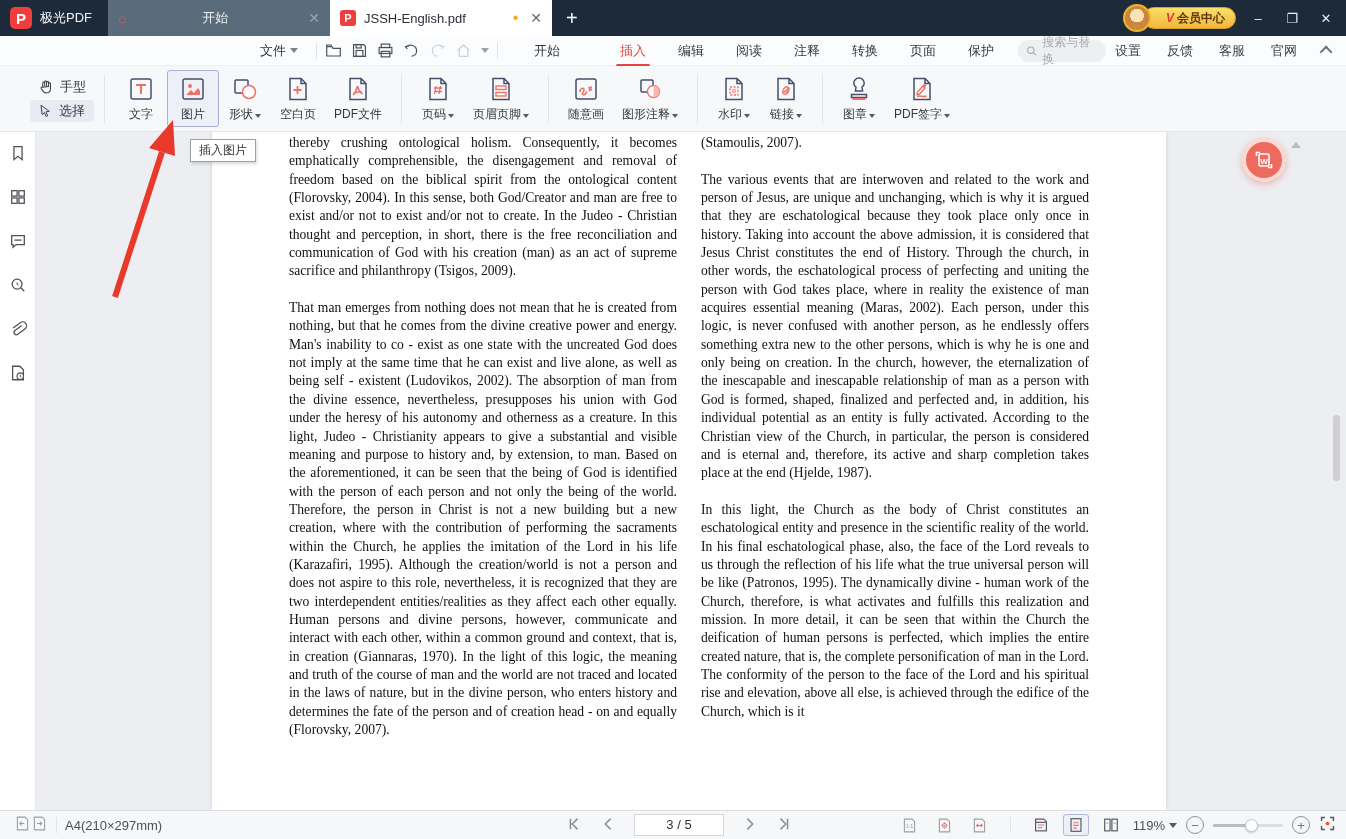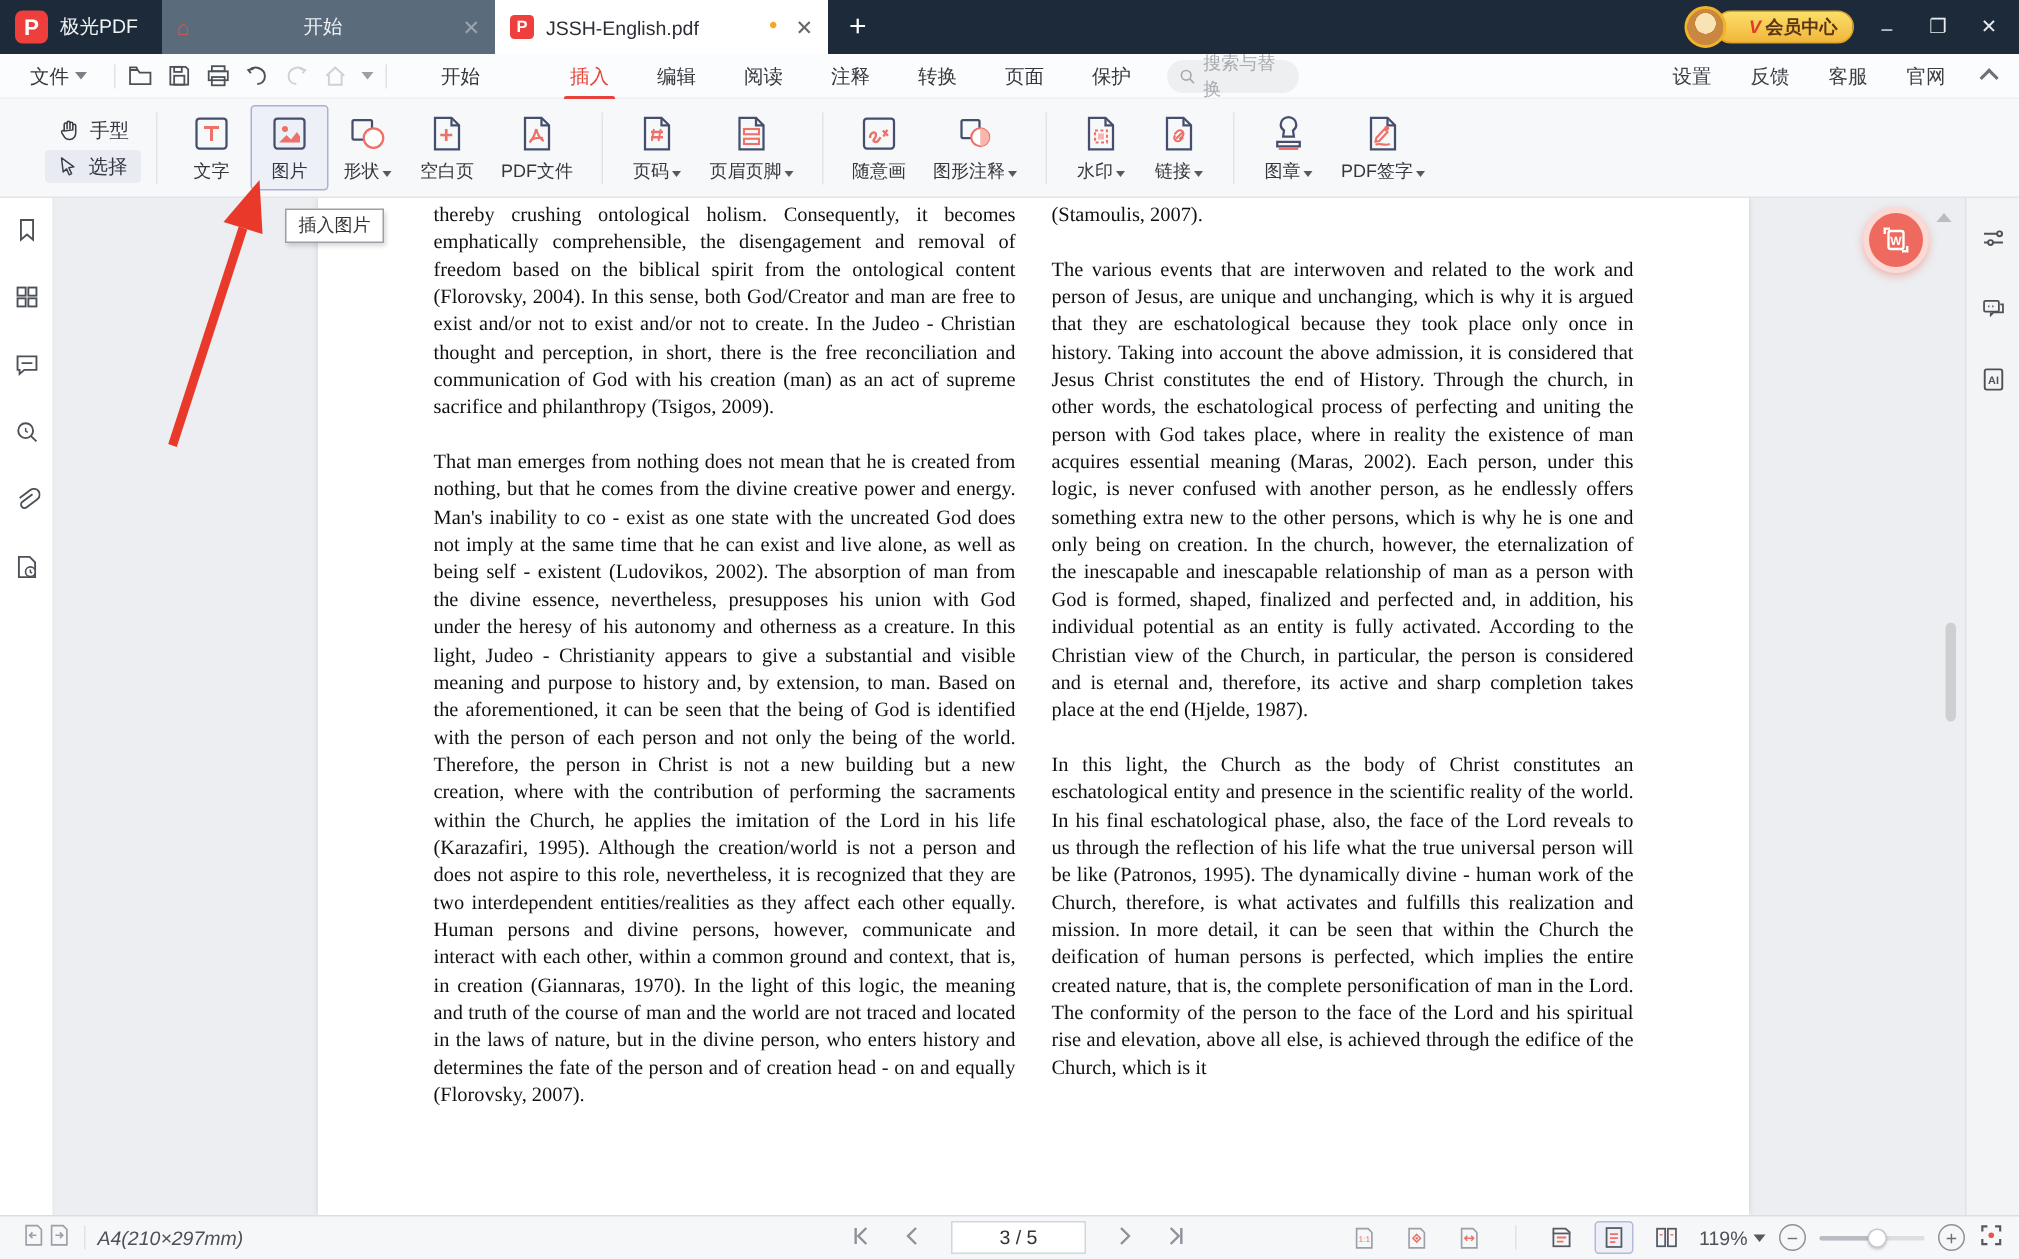--- a/index.html
+++ b/index.html
@@ -18,21 +18,21 @@
   .tab.active .tab-close { color:#666; }
   .dot { color:#f5a623; font-size:16px; margin-left:auto; }
   .new-tab { color:#fff; font-size:20px; margin-left:14px; font-weight:300; }
   .tb-right { position:absolute; right:8px; top:0; height:36px; display:flex; align-items:center; gap:10px; }
   .avatar { width:28px; height:28px; border-radius:50%; background:radial-gradient(circle at 50% 40%, #f7e3b4 0 36%, #c98740 37% 100%); border:2px solid #f0b429; position:relative; z-index:2; margin-right:-18px; }
   .member { background:linear-gradient(#fbdf69,#f2b63b); border:1px solid #d9a32a; border-radius:12px; height:22px; display:flex; align-items:center; padding:0 10px 0 22px; font-size:12px; color:#5b3516; font-weight:bold; gap:3px; }
   .member .v { color:#e03a2f; font-style:italic; }
   .winbtn { color:#e8ecef; width:24px; text-align:center; font-size:13px; }
 
   
-  .menubar { height:30px; background:#fbfcfd; display:flex; align-items:center; font-size:13px; color:#33383e; position:relative; border-bottom:1px solid #eef0f2; }
+  .menubar { height:30px; background:#fbfcfd; display:flex; align-items:center; font-size:13px; color:#33383e; position:relative; border-bottom:1px solid #eef0f2;justify-content:center; }
   .file-btn { display:flex; align-items:center; gap:4px; padding:0 10px 0 20px; }
   .caret-down { width:0; height:0; border-left:4px solid transparent; border-right:4px solid transparent; border-top:5px solid #7a8088; display:inline-block; }
   .vdiv { width:1px; height:16px; background:#dfe2e6; margin:0 8px; }
   .qicons { display:flex; align-items:center; gap:9px; }
   .qicons svg { display:block; }
   .menu-tabs { display:flex; align-items:center; gap:28px; margin-left:26px; }
   .mtab { position:relative; padding:6px 2px; }
   .mtab.active { color:#e6443b;margin-left:28px; }
   .mtab.active::after { content:""; position:absolute; left:-2px; right:-2px; bottom:-1px; height:3px; background:#e6443b; border-radius:2px; }
   .search-pill { margin-left:22px; width:88px; height:22px; background:#eeeff1; border-radius:11px; display:flex; align-items:center; padding:0 8px; gap:5px; color:#a7abb1; font-size:12px; }
@@ -62,21 +62,21 @@
   .right-rail { width:36px; background:#f3f4f6; border-left:1px solid #dfe1e5; display:flex; flex-direction:column; align-items:center; padding-top:18px; gap:24px; }
   .scroll-thumb { position:absolute; right:6px; top:283px; width:7px; height:66px; background:#cfcfd2; border-radius:4px; }
   .w-badge { position:absolute; left:1206px; top:6px; width:44px; height:44px; border-radius:50%; background:#fbd9d4; display:flex; align-items:center; justify-content:center; box-shadow:0 2px 6px rgba(238,105,94,.45); }
   .w-badge-in { width:36px; height:36px; border-radius:50%; background:#ee695e; display:flex; align-items:center; justify-content:center; }
   .collapse-tri { position:absolute; left:1255px; top:10px; width:0; height:0; border-left:5px solid transparent; border-right:5px solid transparent; border-bottom:6px solid #b9bcc0; }
   .tooltip { position:absolute; left:154px; top:7px; background:#fff; border:1px solid #9aa0a6; padding:2px 8px; font-size:12px; color:#333; box-shadow:1px 2px 3px rgba(0,0,0,.15); white-space:nowrap; }
   .arrow-overlay { position:absolute; left:95px; top:112px; width:100px; height:200px; z-index:60; pointer-events:none; }
 
   
   .statusbar { height:29px; background:#f6f7f9; border-top:1px solid #dcdee2; position:relative; display:flex; align-items:center; font-size:13px; color:#4c5157; }
-  .sb-left { display:flex; align-items:center; margin-left:14px;font-style:italic; }
+  .sb-left { display:flex; align-items:center; margin-left:14px; }
   .sb-center { position:absolute; left:566px; display:flex; align-items:center; gap:18px; }
   .page-input { width:90px; height:22px; background:#fff; border:1px solid #d4d6da; text-align:center; font-size:13px; color:#333; line-height:20px; }
   .sb-right { position:absolute; right:10px; display:flex; align-items:center; gap:9px; }
   .sb-icon-box { width:26px; height:22px; display:flex; align-items:center; justify-content:center; border:1px solid transparent; border-radius:3px; }
   .sb-icon-box.sel { border:1px solid #b4b9da; background:#eef0f8; }
   .zoom-track { width:70px; height:3px; background:#dcdee1; border-radius:2px; position:relative; }
   .zoom-fill { position:absolute; left:0; top:0; height:3px; width:38px; background:#b9bcc2; border-radius:2px; }
   .zoom-handle { position:absolute; left:32px; top:-5px; width:13px; height:13px; background:#fff; border:1px solid #c4c7cc; border-radius:50%; box-shadow:0 1px 2px rgba(0,0,0,.2); }
   .circle-btn { width:18px; height:18px; border:1.5px solid #8d9298; border-radius:50%; display:flex; align-items:center; justify-content:center; color:#6d7278; font-size:13px; line-height:1; }
 </style>
@@ -418,37 +418,20 @@
             <path d="M5.5 9 v-3.5 h3.5" fill="none" stroke="#fff" stroke-width="1.6"></path>
             <path d="M20.5 17 v3.5 H17" fill="none" stroke="#fff" stroke-width="1.6"></path>
           </svg>
       </div>
     </div>
     <div class="collapse-tri"></div>
 
     <div class="scroll-thumb"></div>
   </div>
 
-  <div class="right-rail">
-    <span><svg width="18" height="18" viewBox="0 0 20 20">
-          <path d="M3 6.5 h10 M16 6.5 h1" stroke="#4c5157" stroke-width="1.4"></path>
-          <circle cx="14.5" cy="6.5" r="1.8" fill="none" stroke="#4c5157" stroke-width="1.4"></circle>
-          <path d="M3 13 h3 M9.5 13 h7.5" stroke="#4c5157" stroke-width="1.4"></path>
-          <circle cx="7.8" cy="13" r="1.8" fill="none" stroke="#4c5157" stroke-width="1.4"></circle>
-        </svg></span>
-    <span><svg width="18" height="18" viewBox="0 0 20 20">
-          <rect x="3" y="4" width="11" height="8" rx="1" fill="none" stroke="#4c5157" stroke-width="1.3"></rect>
-          <path d="M6 8 h1 M9 8 h1" stroke="#4c5157" stroke-width="1.3"></path>
-          <path d="M8 12.5 v2 l2-2 h7 v-6 h-2" fill="none" stroke="#4c5157" stroke-width="1.3"></path>
-        </svg></span>
-    <span><svg width="18" height="18" viewBox="0 0 20 20">
-          <rect x="3.5" y="2.5" width="13" height="15" rx="1.5" fill="none" stroke="#4c5157" stroke-width="1.4"></rect>
-          <text x="10" y="13.5" font-size="8" font-weight="bold" fill="#4c5157" text-anchor="middle" font-family="'Liberation Sans',sans-serif">AI</text>
-        </svg></span>
-  </div>
 </div>
 
 <svg class="arrow-overlay" viewBox="0 0 100 200">
   <line x1="20" y1="185" x2="67" y2="40" stroke="#e8392b" stroke-width="6"></line>
   <polygon points="78,8 80,44 54,36" fill="#e8392b"></polygon>
 </svg>
 
 <div class="statusbar">
   <div class="sb-left">
     <span><svg width="17" height="17" viewBox="0 0 20 20">

